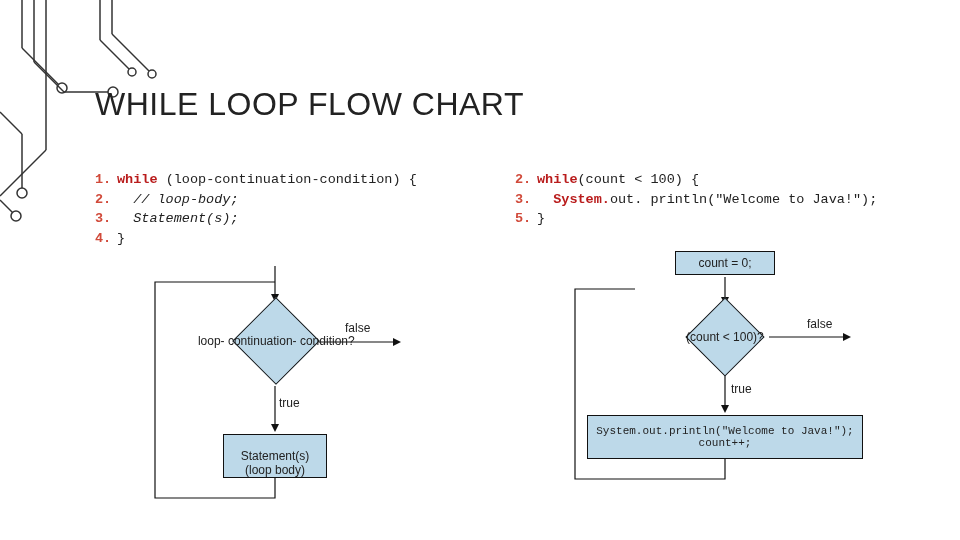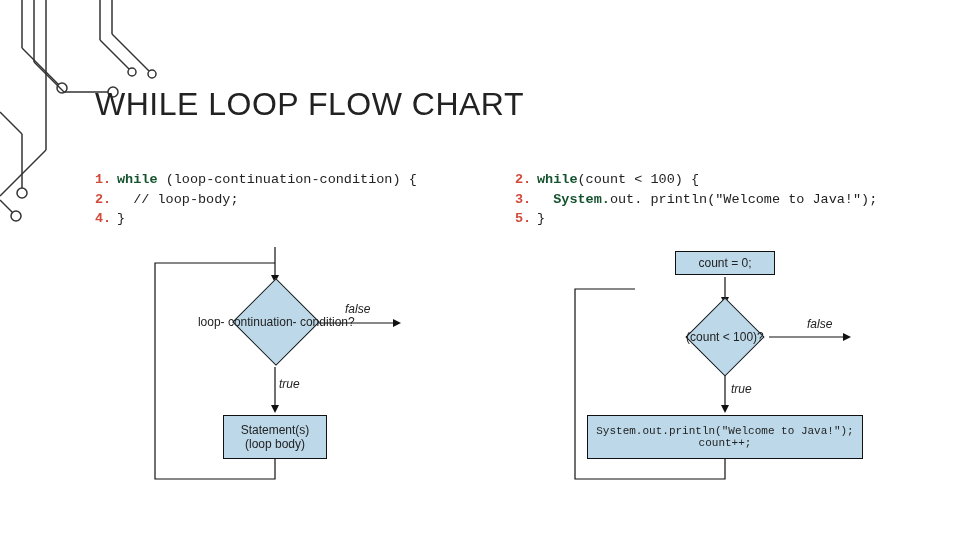--- a/index.html
+++ b/index.html
@@ -6,28 +6,28 @@
   html, body { width: 960px; height: 540px; font-family: Arial, Helvetica, sans-serif; background: #fff; color: #222; overflow: hidden; }
   .slide { position: relative; width: 960px; height: 436px; }
   
   .circuit { position: absolute; top: 0; left: 0; width: 200px; height: 260px; pointer-events: none; }
   .circuit line, .circuit circle { stroke: #333; stroke-width: 1.5; fill: none; }
   .circuit circle { fill: #fff; }
   .title { position: absolute; top: 86px; left: 95px; font-size: 32px; font-weight: 400; letter-spacing: .5px; color: #222; }
   .cols { position: absolute; top: 170px; left: 95px; width: 840px; display: flex; }
   .col { flex: 1; }
   .code { font-family: "Courier New", monospace; font-size: 13.5px; line-height: 1.45; color: #222; }
-  .code .kw { color: #14532d; font-weight: bold; }
-  .code .em { }
+  .code .kw { color: #b91c1c; font-weight: bold; }
+  .code .em { font-style: italic; }
   .code .ln { color: #d14a3a; font-weight: bold; display: inline-block; width: 22px; }
   .fc { position: relative; margin-top: 18px; width: 360px; height: 260px; }
   .box { position: absolute; background: #bdd9e9; border: 1px solid #111; font-family: Arial, sans-serif; font-size: 12px; display: flex; align-items: center; justify-content: center; text-align: center; white-space: pre-line; }
   .diamond { transform: rotate(45deg); }
   .diamond span { display: block; transform: rotate(-45deg); white-space: nowrap; font-size: 12px; }
-  .lbl { position: absolute; font-size: 12px; color: #222; font-family: Arial, sans-serif; font-style: italic; }
+  .lbl { position: absolute; font-size: 12px; color: #222; font-family: Arial, sans-serif; }
   svg.flow { position: absolute; top: 0; left: 0; width: 360px; height: 260px; }
   svg.flow line, svg.flow polyline { stroke: #111; stroke-width: 1.2; fill: none; }
   svg.flow polygon { fill: #111; }
 </style>
 </head>
 <body>
 <div class="slide">
 
 <svg class="circuit" viewBox="0 0 200 260">
   <line x1="22" y1="0" x2="22" y2="48"></line>
@@ -54,38 +54,39 @@
 </svg>
 
 <h1 class="title">WHILE LOOP FLOW CHART</h1>
 
 <div class="cols">
 
   <div class="col">
     <div class="code">
       <div><span class="ln">1.</span><span class="kw">while</span> <span>(loop-continuation-condition) {</span></div>
       <div><span class="ln">2.</span>&nbsp;&nbsp;<span class="em">// loop-body;</span></div>
+      <div><span class="ln">3.</span>&nbsp;&nbsp;<span class="em">Statement(s);</span></div>
       <div><span class="ln">4.</span><span>}</span></div>
     </div>
     <div class="fc">
       <svg class="flow">
         <line x1="180" y1="0" x2="180" y2="30"></line>
             <polygon points="180,36 176,28 184,28"></polygon>
         <line x1="180" y1="120" x2="180" y2="160"></line>
             <polygon points="180,166 176,158 184,158"></polygon>
         <polyline points="180,212 180,232 60,232 60,16 180,16"></polyline>
         <polyline points="224,76 300,76"></polyline>
             <polygon points="306,76 298,72 298,80"></polygon>
       </svg>
       <div class="box diamond" style="left:150px; top:44px; width:62px; height:62px;">
         <span>loop-
 continuation-
 condition?</span>
       </div>
-      <div class="box" style="left:128px; top:168px; width:104px; height:44px;">
+      <div class="box" style="left:128px; top:168px; width:104px; height:44px;align-items:flex-end;">
         <span>Statement(s)
 (loop body)</span>
       </div>
       <div class="lbl" style="left:250px; top:55px;">false</div>
       <div class="lbl" style="left:184px; top:130px;">true</div>
     </div>
   </div>
 
   <div class="col">
     <div class="code">

